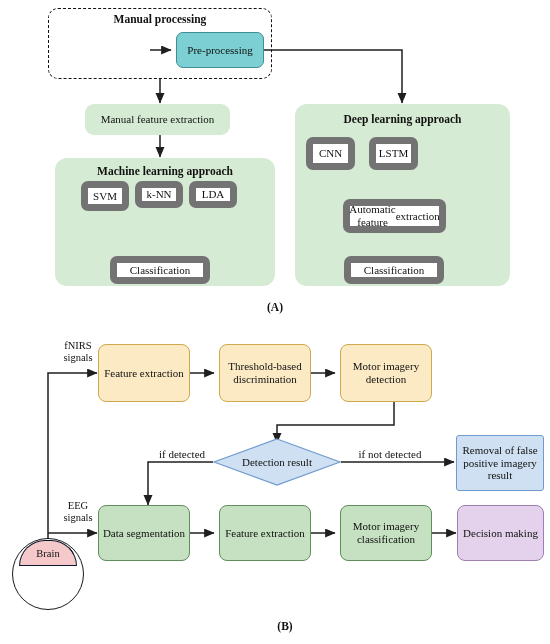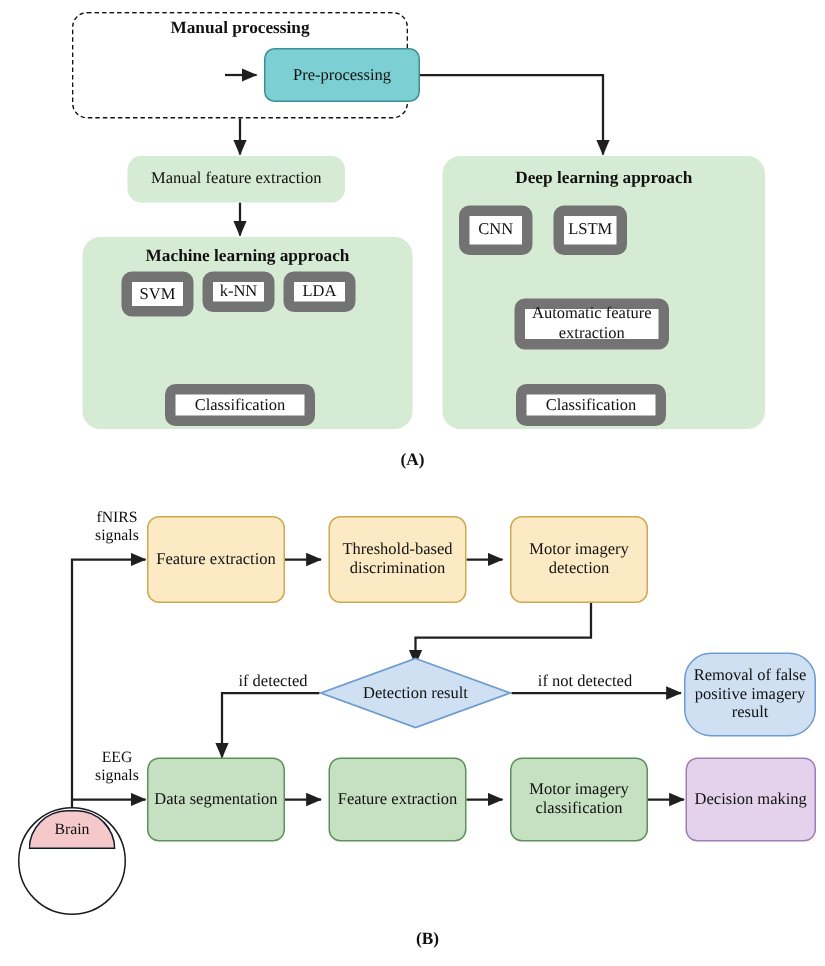--- a/index.html
+++ b/index.html
@@ -20,21 +20,21 @@
   .rbox{border:7px solid #737373;border-radius:7px;background:#ffffff;}
   .panel{border-radius:12px;}
   .dashed{border:1.6px dashed #111111;border-radius:10px;background:transparent;}
 
   
   .teal   {background:#7ccfd2;border:1px solid #3f8e92;border-radius:7px;}
   .greenP {background:#d6ebd3;}
   .greenL {background:#d6ebd3;border-radius:9px;}
   .greenB {background:#c6e1c1;border:1px solid #5f8f5a;border-radius:8px;}
   .yellowB{background:#fbeac4;border:1px solid #cfa94e;border-radius:8px;}
-  .blueB  {background:#cfe0f2;border:1px solid #6e9bd0;border-radius:18px;}
+  .blueB  {background:#cfe0f2;border:1px solid #6e9bd0;border-radius:3px;}
   .purpleB{background:#e4d2ec;border:1px solid #9f7fb3;border-radius:8px;}
 
   .bold{font-weight:bold;}
   .t11{font-size:11px;}
   .t115{font-size:11.5px;}
   .t105{font-size:10.5px;}
 
   
   .ftext{position:absolute;text-align:center;line-height:1.12;}
 
@@ -108,21 +108,21 @@
       <path d="M190,533 L214,533" marker-end="url(#ah)"></path>
       <path d="M311,533 L335,533" marker-end="url(#ah)"></path>
       <path d="M432,533 L456,533" marker-end="url(#ah)"></path>
     </g>
   </svg>
 
   <div class="node dashed" style="left:48px;top:8px;width:224px;height:71px;"></div>
   <div class="ftext bold t115" style="left:48px;top:13px;width:224px;">Manual processing</div>
 
 
-  <div class="node teal t11" style="left:176px;top:32px;width:104px;height:36px;">
+  <div class="node teal t11" style="left:176px;top:32px;width:88px;height:36px;">
     <span>Pre-processing</span>
   </div>
 
   <div class="node greenL t11" style="left:85px;top:104px;width:145px;height:31px;">
     <span>Manual feature extraction</span>
   </div>
 
   <div class="node greenP panel" style="left:55px;top:158px;width:220px;height:128px;"></div>
   <div class="ftext bold t115" style="left:55px;top:165px;width:220px;">Machine learning approach</div>
 
@@ -142,21 +142,21 @@
   <div class="node greenP panel" style="left:295px;top:104px;width:215px;height:182px;"></div>
   <div class="ftext bold t115" style="left:295px;top:113px;width:215px;">Deep learning approach</div>
 
   <div class="node rbox t11" style="left:306px;top:137px;width:49px;height:33px;">
     <span>CNN</span>
   </div>
   <div class="node rbox t11" style="left:369px;top:137px;width:49px;height:33px;">
     <span>LSTM</span>
   </div>
 
-  <div class="node rbox t11" style="left:343px;top:199px;width:103px;height:34px;flex-direction:column;">
+  <div class="node rbox t11" style="left:343px;top:199px;width:103px;height:34px;">
     <span>Automatic feature</span>
     <span>extraction</span>
   </div>
   <div class="node rbox t11" style="left:344px;top:256px;width:100px;height:28px;">
     <span>Classification</span>
   </div>
 
   <div class="caption" style="left:245px;top:301px;width:60px;">(A)</div>
 
   <div class="brain-circle" style="left:12px;top:538px;width:72px;height:72px;"></div>

